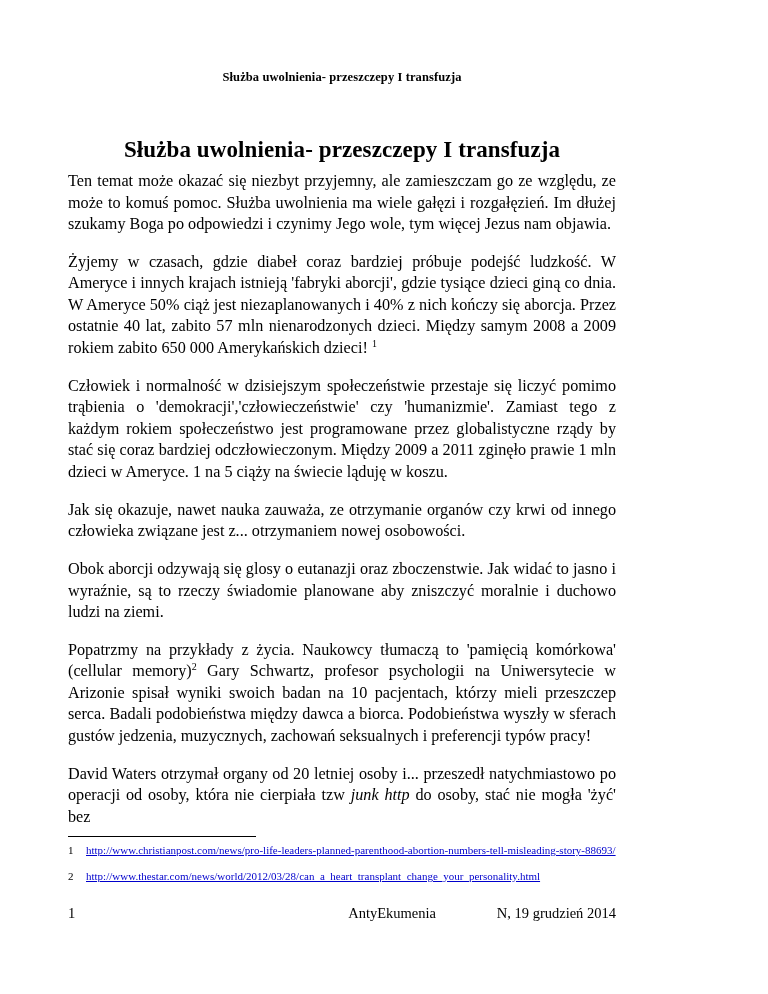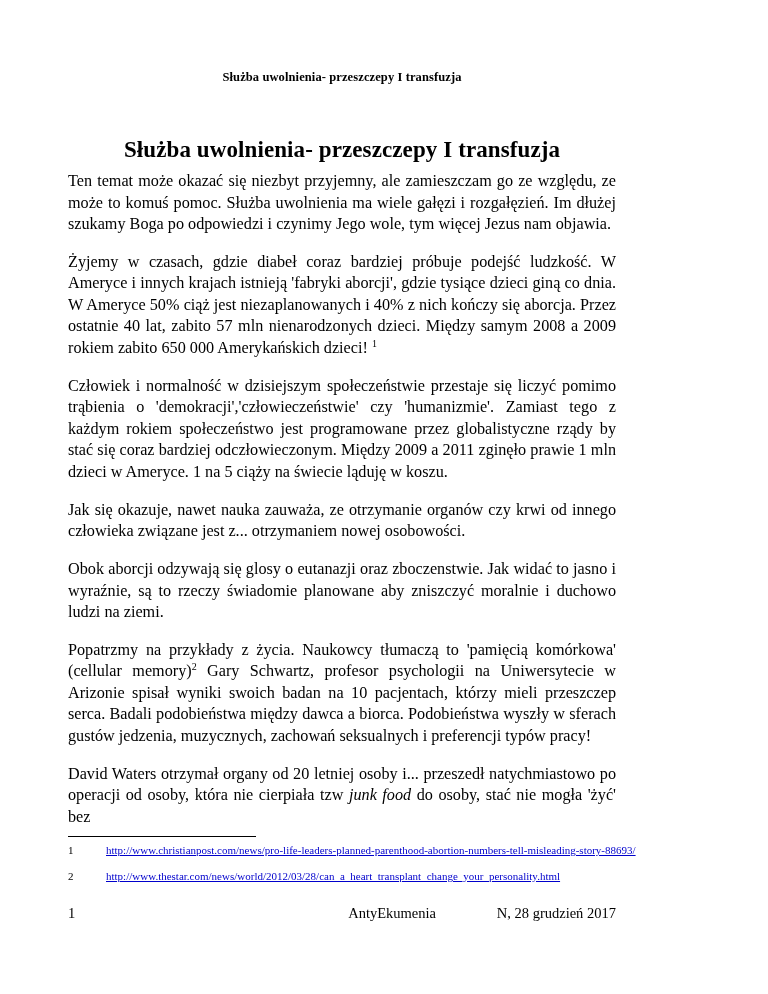--- a/index.html
+++ b/index.html
@@ -75,21 +75,20 @@
     margin-bottom: 12px;
   }
   .fn-num {
     width: 9px;
     flex: 0 0 auto;
   }
   .fn-link {
     color: #0000cc;
     text-decoration: underline;
     word-break: break-all;
-    margin-left: 20px;
   }
   .page-footer {
     position: absolute;
     left: 68px;
     right: 68px;
     top: 905px;
     display: flex;
     align-items: baseline;
     font-size: 14.5px;
   }
@@ -122,34 +121,34 @@
   <p class="body-text"><span>Żyjemy w czasach, gdzie diabeł coraz bardziej próbuje podejść ludzkość. W Ameryce i innych krajach istnieją 'fabryki aborcji', gdzie tysiące dzieci giną co dnia. W Ameryce 50% ciąż jest niezaplanowanych i 40% z nich kończy się aborcja. Przez ostatnie 40 lat, zabito 57 mln nienarodzonych dzieci. Między samym 2008 a 2009 rokiem zabito 650 000 Amerykańskich dzieci!</span> <sup>1</sup></p>
 
   <p class="body-text">Człowiek i normalność w dzisiejszym społeczeństwie przestaje się liczyć pomimo trąbienia o 'demokracji','człowieczeństwie' czy 'humanizmie'. Zamiast tego z każdym rokiem społeczeństwo jest programowane przez globalistyczne rządy by stać się coraz bardziej odczłowieczonym. Między 2009 a 2011 zginęło prawie 1 mln dzieci w Ameryce. 1 na 5 ciąży na świecie ląduję w koszu.</p>
 
   <p class="body-text">Jak się okazuje, nawet nauka zauważa, ze otrzymanie organów czy krwi od innego człowieka związane jest z... otrzymaniem nowej osobowości.</p>
 
   <p class="body-text">Obok aborcji odzywają się glosy o eutanazji oraz zboczenstwie. Jak widać to jasno i wyraźnie, są to rzeczy świadomie planowane aby zniszczyć moralnie i duchowo ludzi na ziemi.</p>
 
   <p class="body-text"><span>Popatrzmy na przykłady z życia. Naukowcy tłumaczą to 'pamięcią komórkowa' (cellular memory)</span><sup>2</sup><span> Gary Schwartz, profesor psychologii na Uniwersytecie w Arizonie spisał wyniki swoich badan na 10 pacjentach, którzy mieli przeszczep serca. Badali podobieństwa między dawca a biorca. Podobieństwa wyszły  w sferach gustów jedzenia, muzycznych, zachowań seksualnych i preferencji typów pracy!</span></p>
 
-  <p class="body-text"><span>David Waters  otrzymał organy od 20 letniej osoby i... przeszedł natychmiastowo po operacji od osoby, która nie cierpiała tzw </span><span class="italic">junk food</span><span> do osoby, stać nie mogła 'żyć' bez</span></p>
+  <p class="body-text"><span>David Waters  otrzymał organy od 20 letniej osoby i... przeszedł natychmiastowo po operacji od osoby, która nie cierpiała tzw </span><span class="italic">junk http</span><span> do osoby, stać nie mogła 'żyć' bez</span></p>
 
   <div class="footnote-sep"></div>
 
   <div class="footnotes">
     <div class="footnote">
       <span class="fn-num">1</span>
       <a class="fn-link" href="#">http://www.christianpost.com/news/pro-life-leaders-planned-parenthood-abortion-numbers-tell-misleading-story-88693/</a>
     </div>
     <div class="footnote">
       <span class="fn-num">2</span>
       <a class="fn-link" href="#">http://www.thestar.com/news/world/2012/03/28/can_a_heart_transplant_change_your_personality.html</a>
     </div>
   </div>
 
   <div class="page-footer">
     <span class="footer-left">1</span>
     <span class="footer-center">AntyEkumenia</span>
-    <span class="footer-right">N, 28 grudzień 2017</span>
+    <span class="footer-right">N, 19 grudzień 2014</span>
   </div>
 
 </div>
 
 </body></html>

